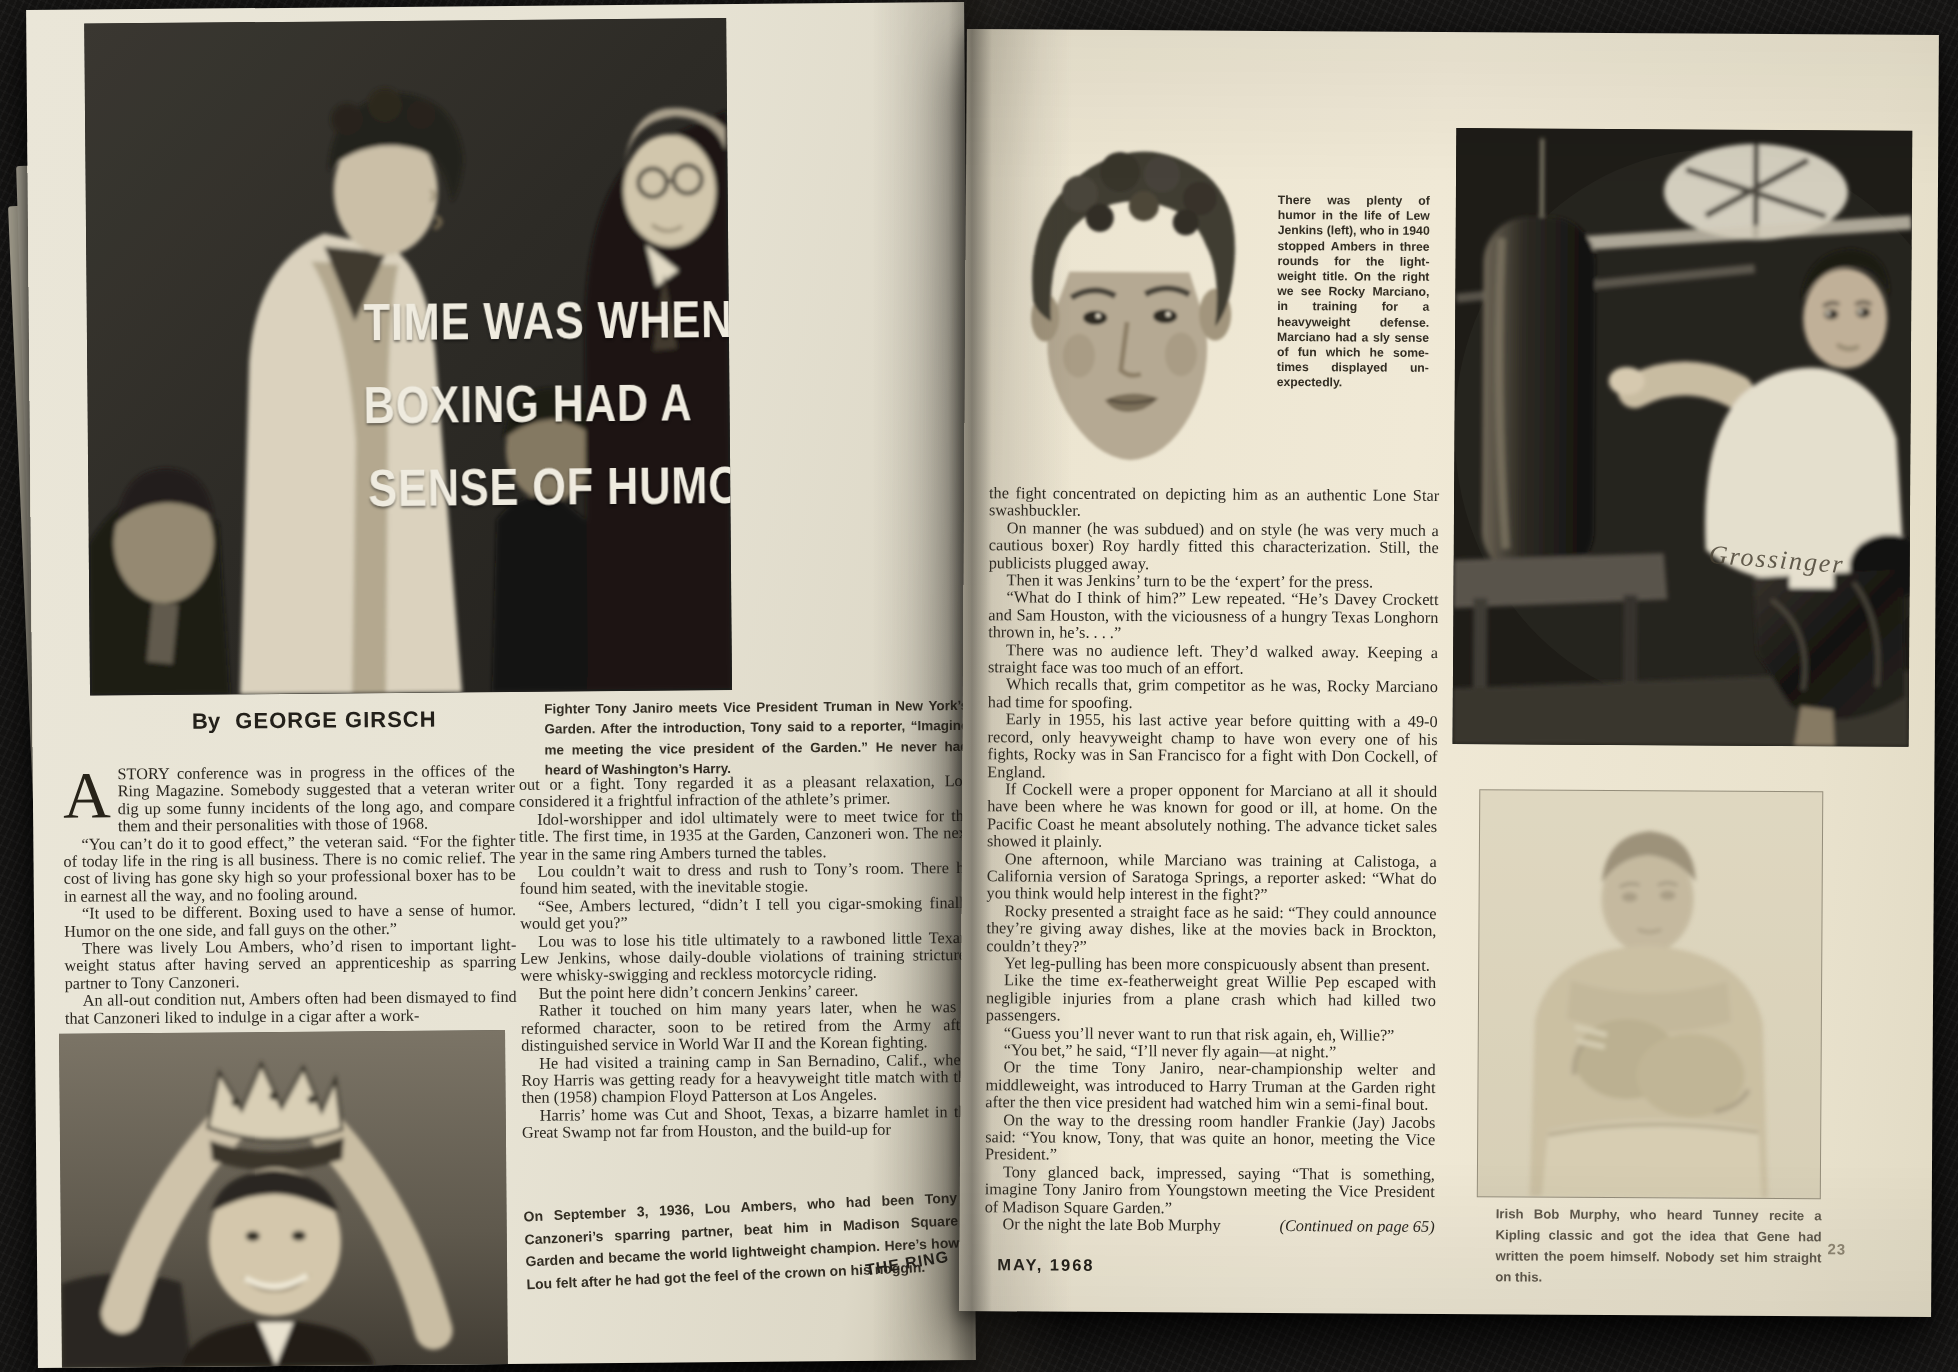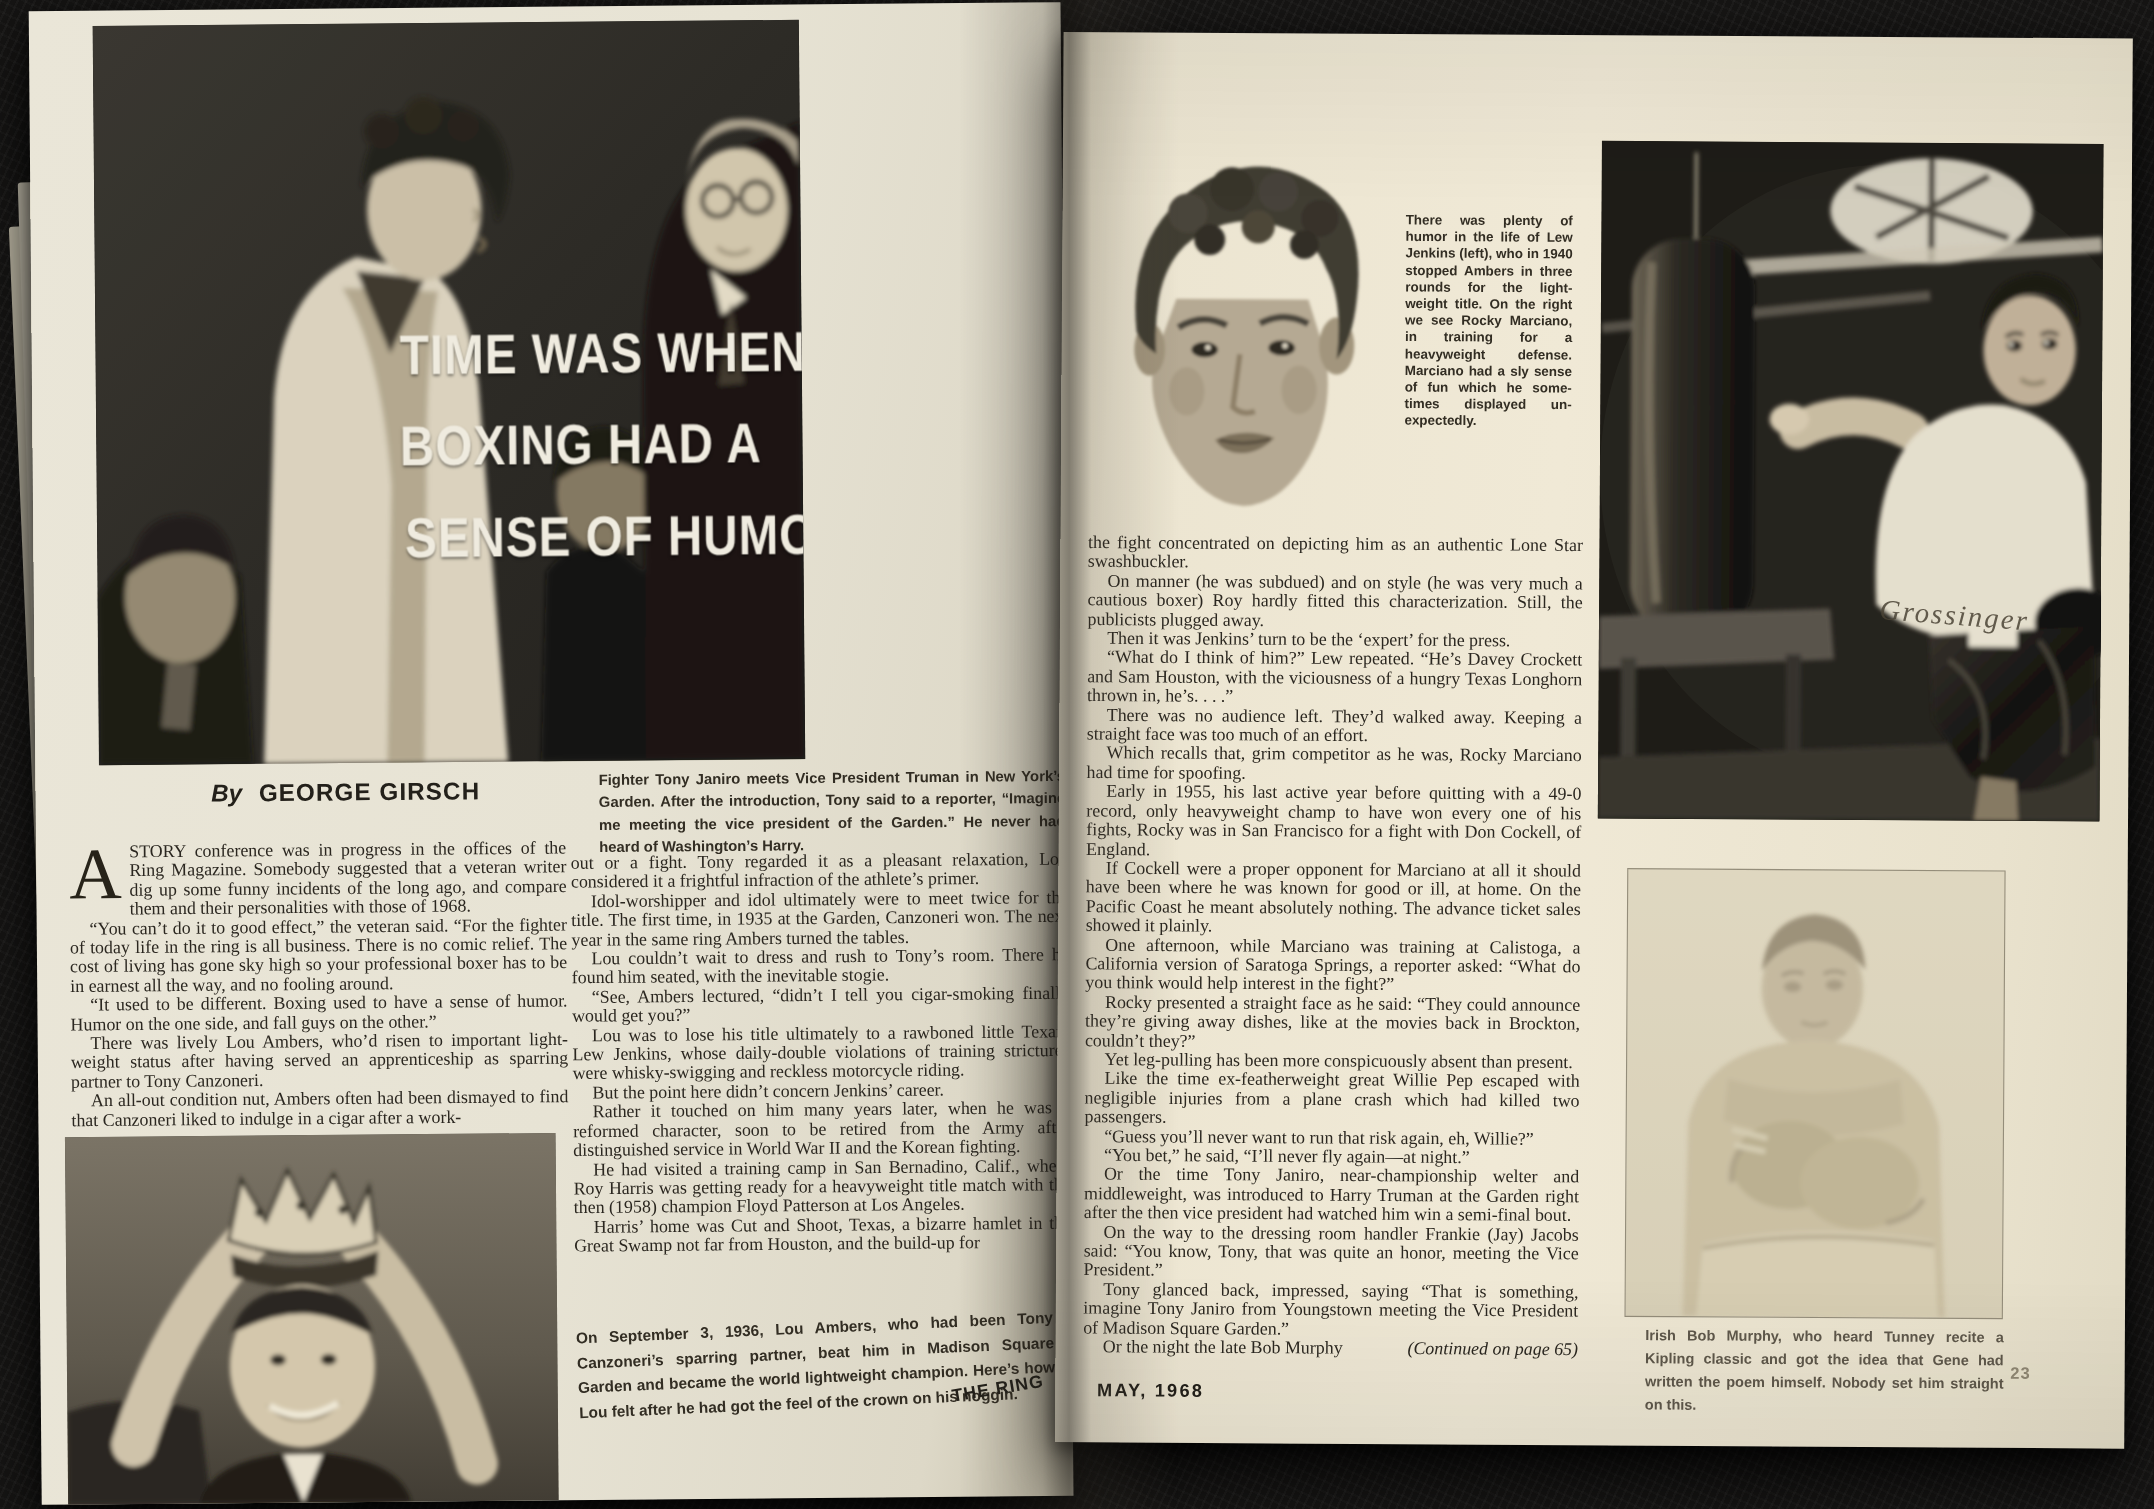--- a/index.html
+++ b/index.html
@@ -30,21 +30,21 @@
   .headline{position:absolute;right:6px;top:274px;width:392px;text-align:center;z-index:5;}
   .headline-line{display:inline-block;font-family:"Liberation Sans",sans-serif;font-weight:700;
          font-size:51px;line-height:56px;color:#efebdf;letter-spacing:1px;
          transform:scaleX(.85);transform-origin:center;white-space:nowrap;margin-bottom:27px;
          text-shadow:0 2px 3px rgba(0,0,0,.45);}
   .caption{font-family:"Liberation Sans",sans-serif;font-weight:700;color:#322d23;
          font-size:13.5px;line-height:1.5;text-align:justify;position:absolute;}
   .caption-truman{left:512px;top:694px;width:424px;}
   .byline{position:absolute;left:62px;top:700px;width:440px;text-align:center;
          font-family:"Liberation Sans",sans-serif;font-weight:700;font-size:22px;color:#23201a;letter-spacing:1px;}
-  .byline .by{font-style:italic;letter-spacing:0;margin-right:8px;}
+  .byline .by{letter-spacing:0;margin-right:8px;}
   .col{position:absolute;font-family:"Liberation Serif",serif;font-size:16.3px;line-height:17.4px;
          color:#2b2720;text-align:justify;}
   .col p{margin:0;text-indent:18px;}
   .col p.noindent{text-indent:0;}
   .col1{left:30px;top:756px;width:452px;}
   .col2{left:486px;top:770px;width:452px;}
   .dropcap{float:left;font-family:"Liberation Serif",serif;font-size:66px;line-height:52px;
          padding:4px 7px 0 0;color:#272319;text-indent:0;}
   .photo-ambers{left:24px;top:1024px;width:446px;height:334px;background:#5c574c;}
   .caption-ambers{left:488px;top:1192px;width:434px;font-size:14px;line-height:1.62;transform:rotate(-2deg);}

